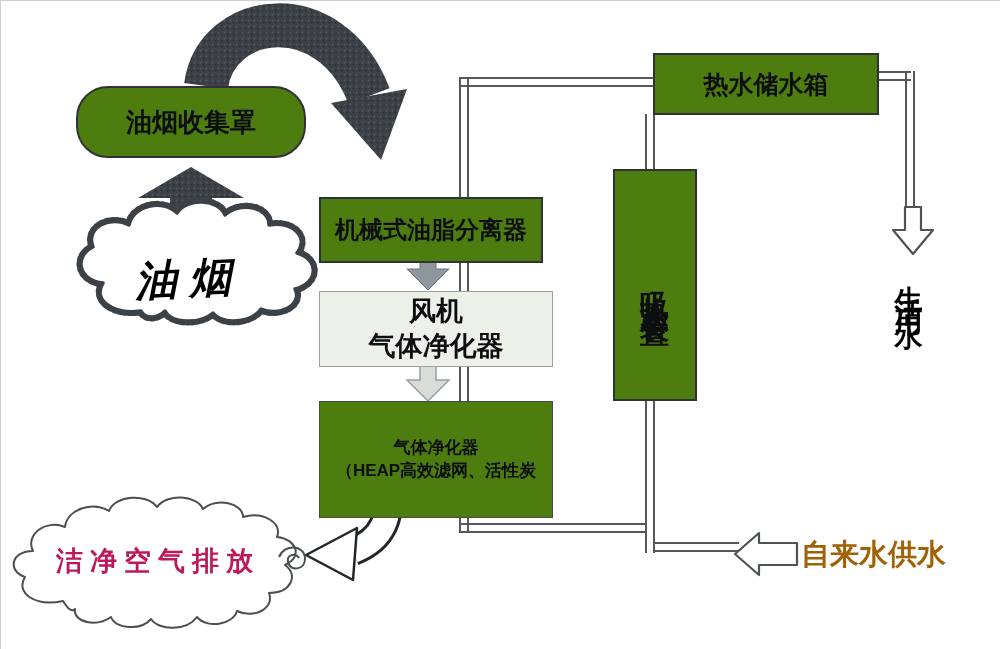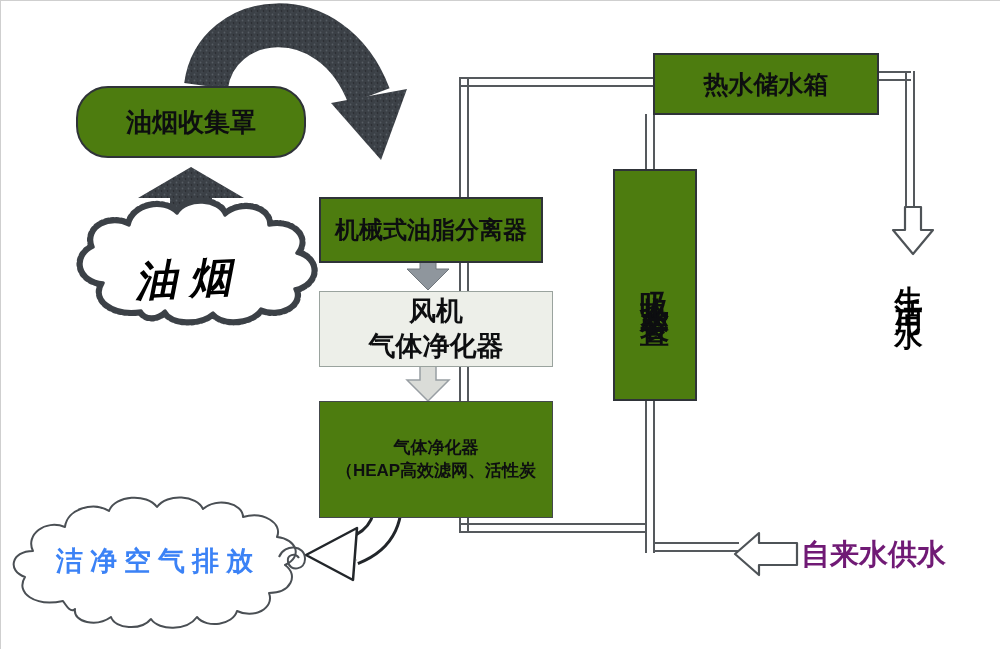--- a/index.html
+++ b/index.html
@@ -25,24 +25,24 @@
                    background:#edefe9; border:1.5px solid #9aa39e; line-height:1.3; }
   .box-purifier  { left:318px; top:400px; width:234px; height:117px;  font-size:17px;
                    border:1.5px solid #44484c; line-height:1.35; }
   .box-absorber  { left:612px; top:168px; width:84px;  height:232px; }
   .box-tank      { left:652px; top:52px;  width:226px; height:62px;  font-size:25px; }
   .vtext { writing-mode:vertical-rl; text-orientation:upright; }
   .absorber-label { font-size:29px; letter-spacing:7px; font-weight:bold; }
   .lbl { position:absolute; z-index:2; white-space:nowrap; }
   .lbl-fume { left:134px; top:250px; font-size:42px; font-weight:bold; font-style:italic;
               letter-spacing:12px; transform:rotate(-3deg); color:#000; }
-  .lbl-clean { left:55px; top:542px; font-size:27px; font-weight:600; letter-spacing:7px; color:#3b82f6; }
+  .lbl-clean { left:55px; top:542px; font-size:27px; font-weight:600; letter-spacing:7px; color:#be185d; }
   .lbl-domestic { left:888px; top:262px; height:160px; font-size:28px; font-weight:bold;
                   letter-spacing:12px; color:#000; }
-  .lbl-tap { left:800px; top:534px; font-size:29px; font-weight:bold; color:#701a75; }
+  .lbl-tap { left:800px; top:534px; font-size:29px; font-weight:bold; color:#a16207; }
 </style>
 </head>
 <body>
 
 <div class="canvas">
 
   <div class="pipe-h" style="left:876px; top:70px;  width:34px;"></div>
   <div class="pipe-v" style="left:904px; top:70px;  height:138px;"></div>
   <div class="pipe-h" style="left:458px; top:76px;  width:196px;"></div>
   <div class="pipe-v" style="left:458px; top:76px;  height:456px;"></div>

